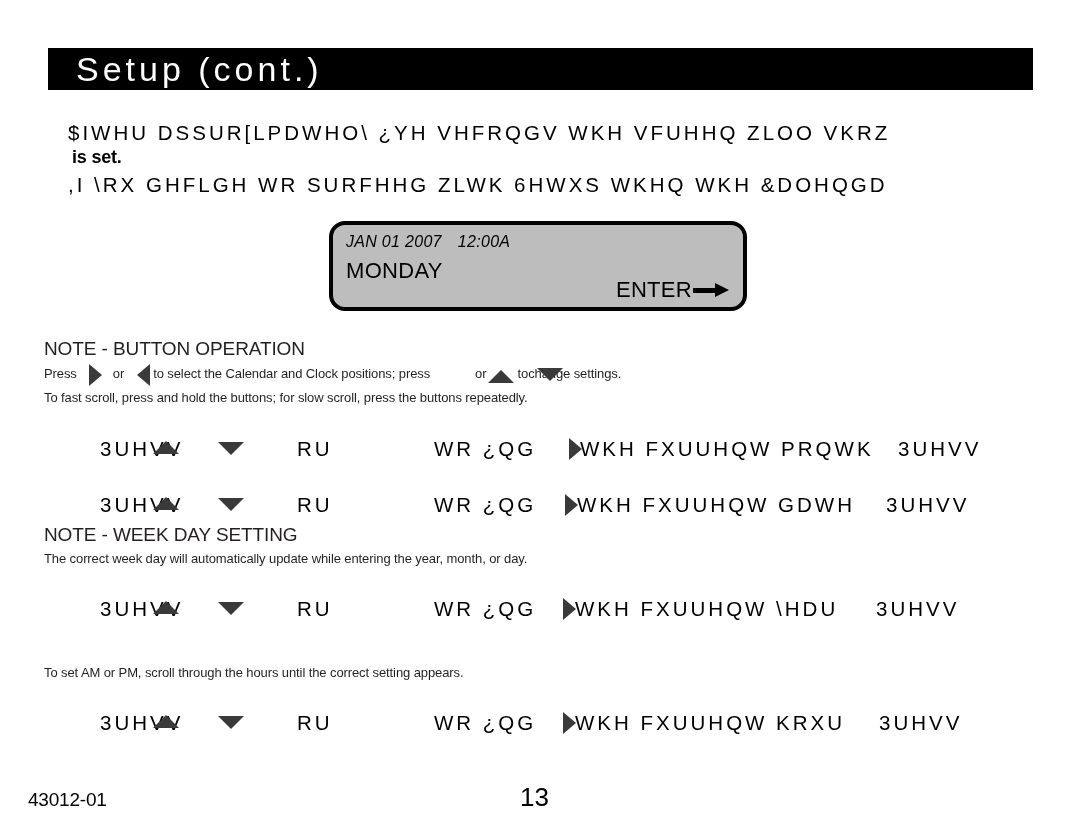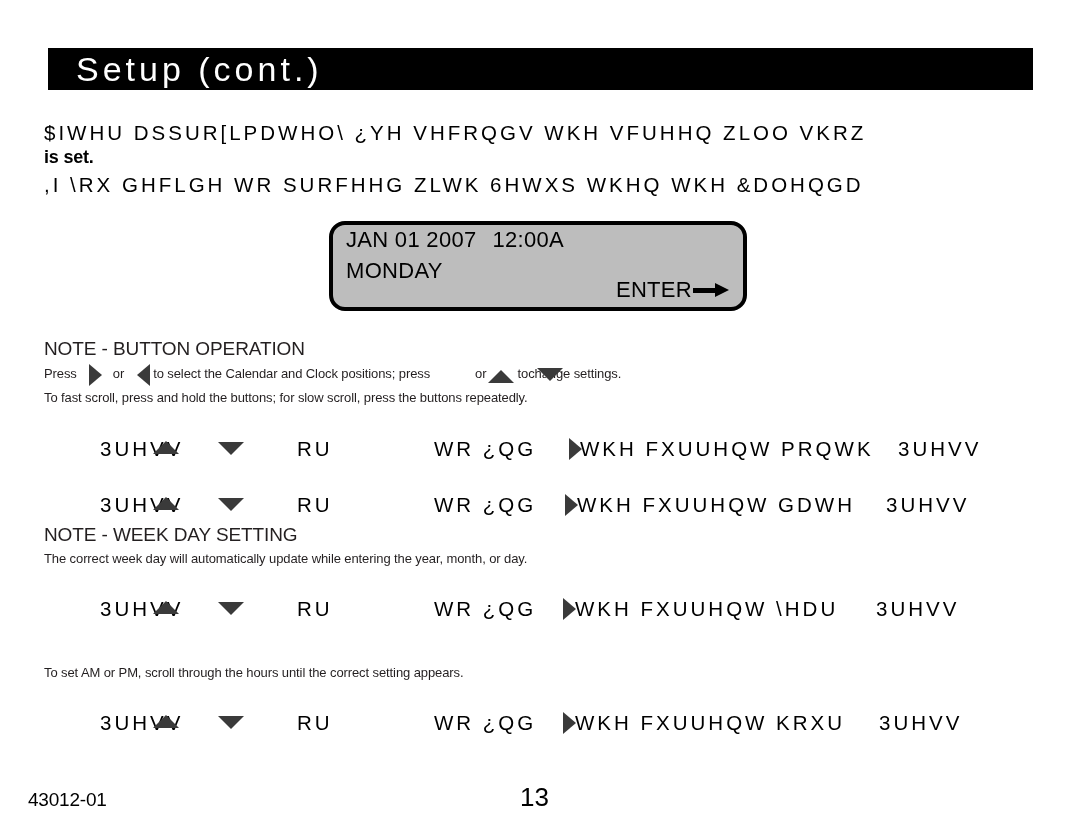--- a/index.html
+++ b/index.html
@@ -50,51 +50,54 @@
     left: 44px;
     top: 118px;
     width: 1060px;
   }
   .enc {
     font-size: 20.5px;
     letter-spacing: 3.0px;
     white-space: nowrap;
     line-height: 30px;
     font-weight: 400;
+    margin-left: 24px;
   }
   .plain-small {
     font-size: 18px;
     line-height: 22px;
     white-space: nowrap;
     font-weight: 600;
     letter-spacing: -0.2px;
+    margin-left: 28px;
   }
   .intro-l1 { position:absolute; left:0;  top:0;   }
   .intro-l2 { position:absolute; left:0;  top:28px;}
   .intro-l3 { position:absolute; left:0;  top:52px;}
 
   
   .lcd {
     position: absolute;
     left: 329px;
     top: 221px;
     width: 418px;
     height: 90px;
     background: #bdbdbd;
     border: 4px solid #000000;
     border-radius: 16px;
     box-sizing: border-box;
   }
   .lcd-line1 {
     position: absolute;
     left: 13px;
-    top: 2px;
-    font-size: 22px;
+    top: 8px;
+    font-size: 16px;
     letter-spacing: 0.3px;
     white-space: nowrap;
+    font-style: italic;
   }
   .lcd-line1 .gap { display:inline-block; width: 16px; }
   .lcd-line2 {
     position: absolute;
     left: 13px;
     top: 33px;
     font-size: 22px;
     letter-spacing: 0.3px;
     white-space: nowrap;
   }

